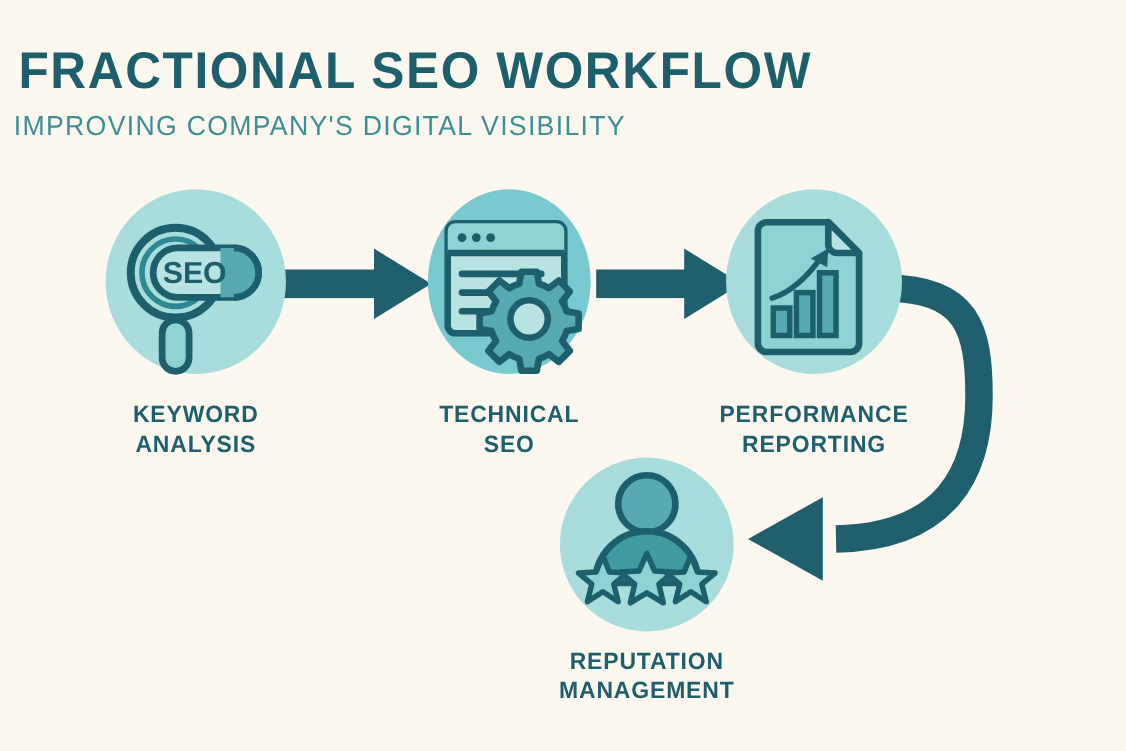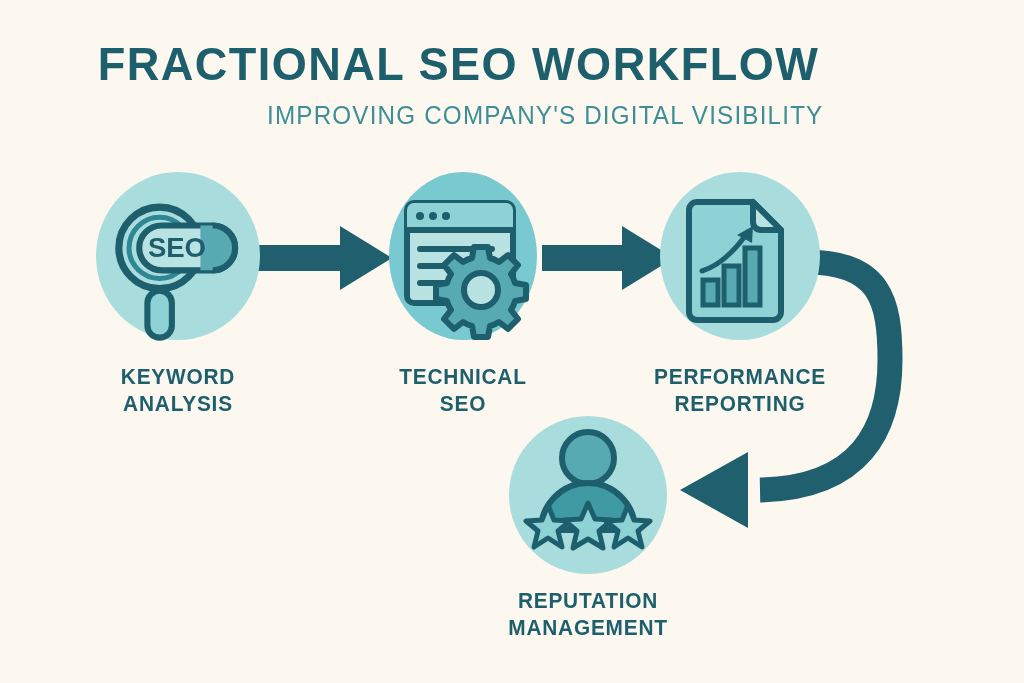--- a/index.html
+++ b/index.html
@@ -20,21 +20,21 @@
     height: 683px;
     background: #fdf8ef;
   }
 
   
   .header {
     position: absolute;
     top: 0;
     left: 0;
     width: 836px;
-    text-align: right;
+    text-align: left;
     padding-top: 40px;
   }
   .title {
     font-family: "Liberation Sans", sans-serif;
     font-size: 47px;
     font-weight: bold;
     letter-spacing: 1.5px;
     color: #1d5f6d;
     line-height: 1.0;
     margin: 0;

